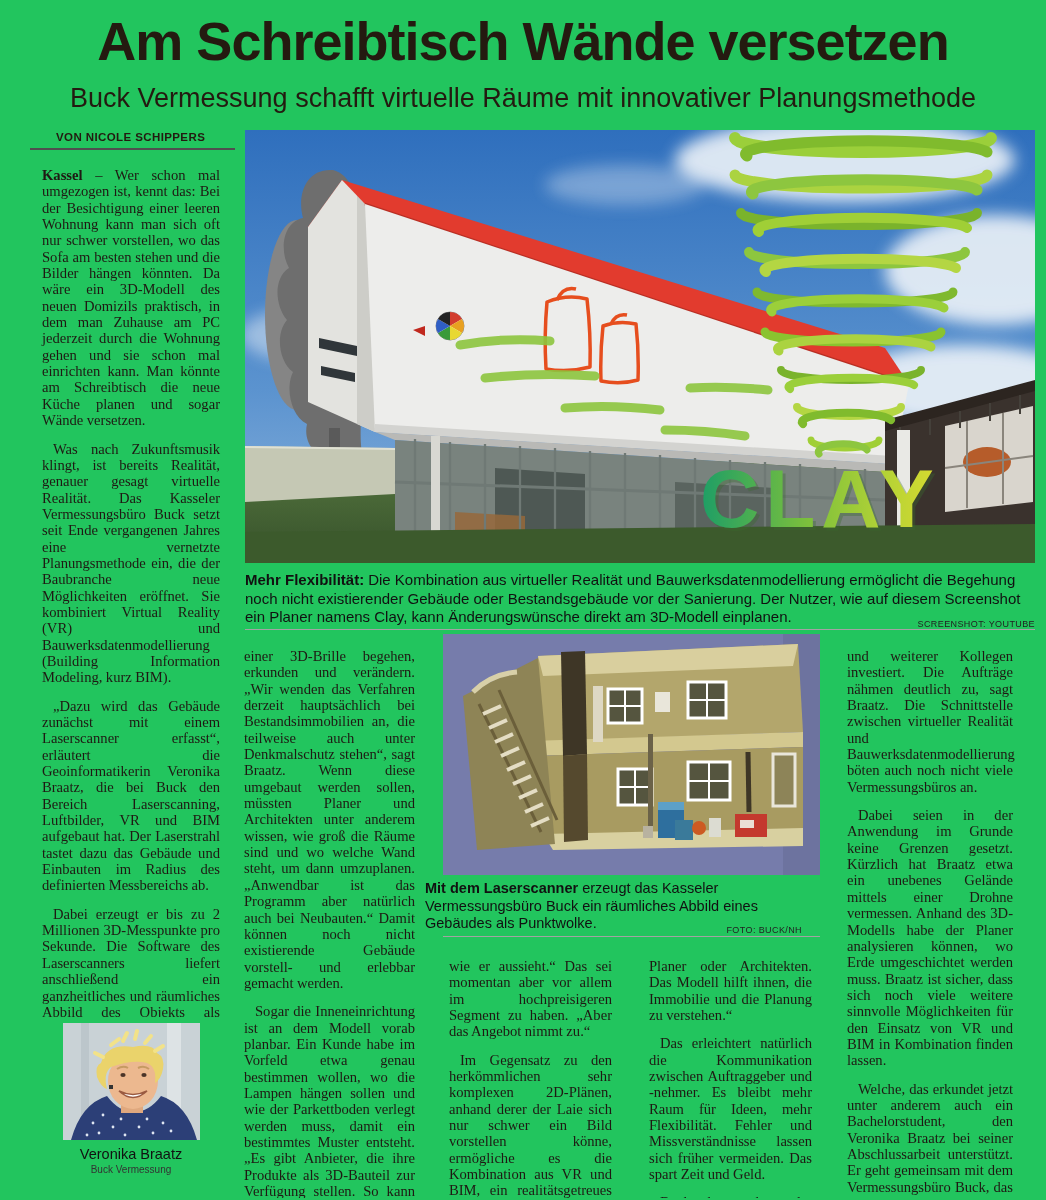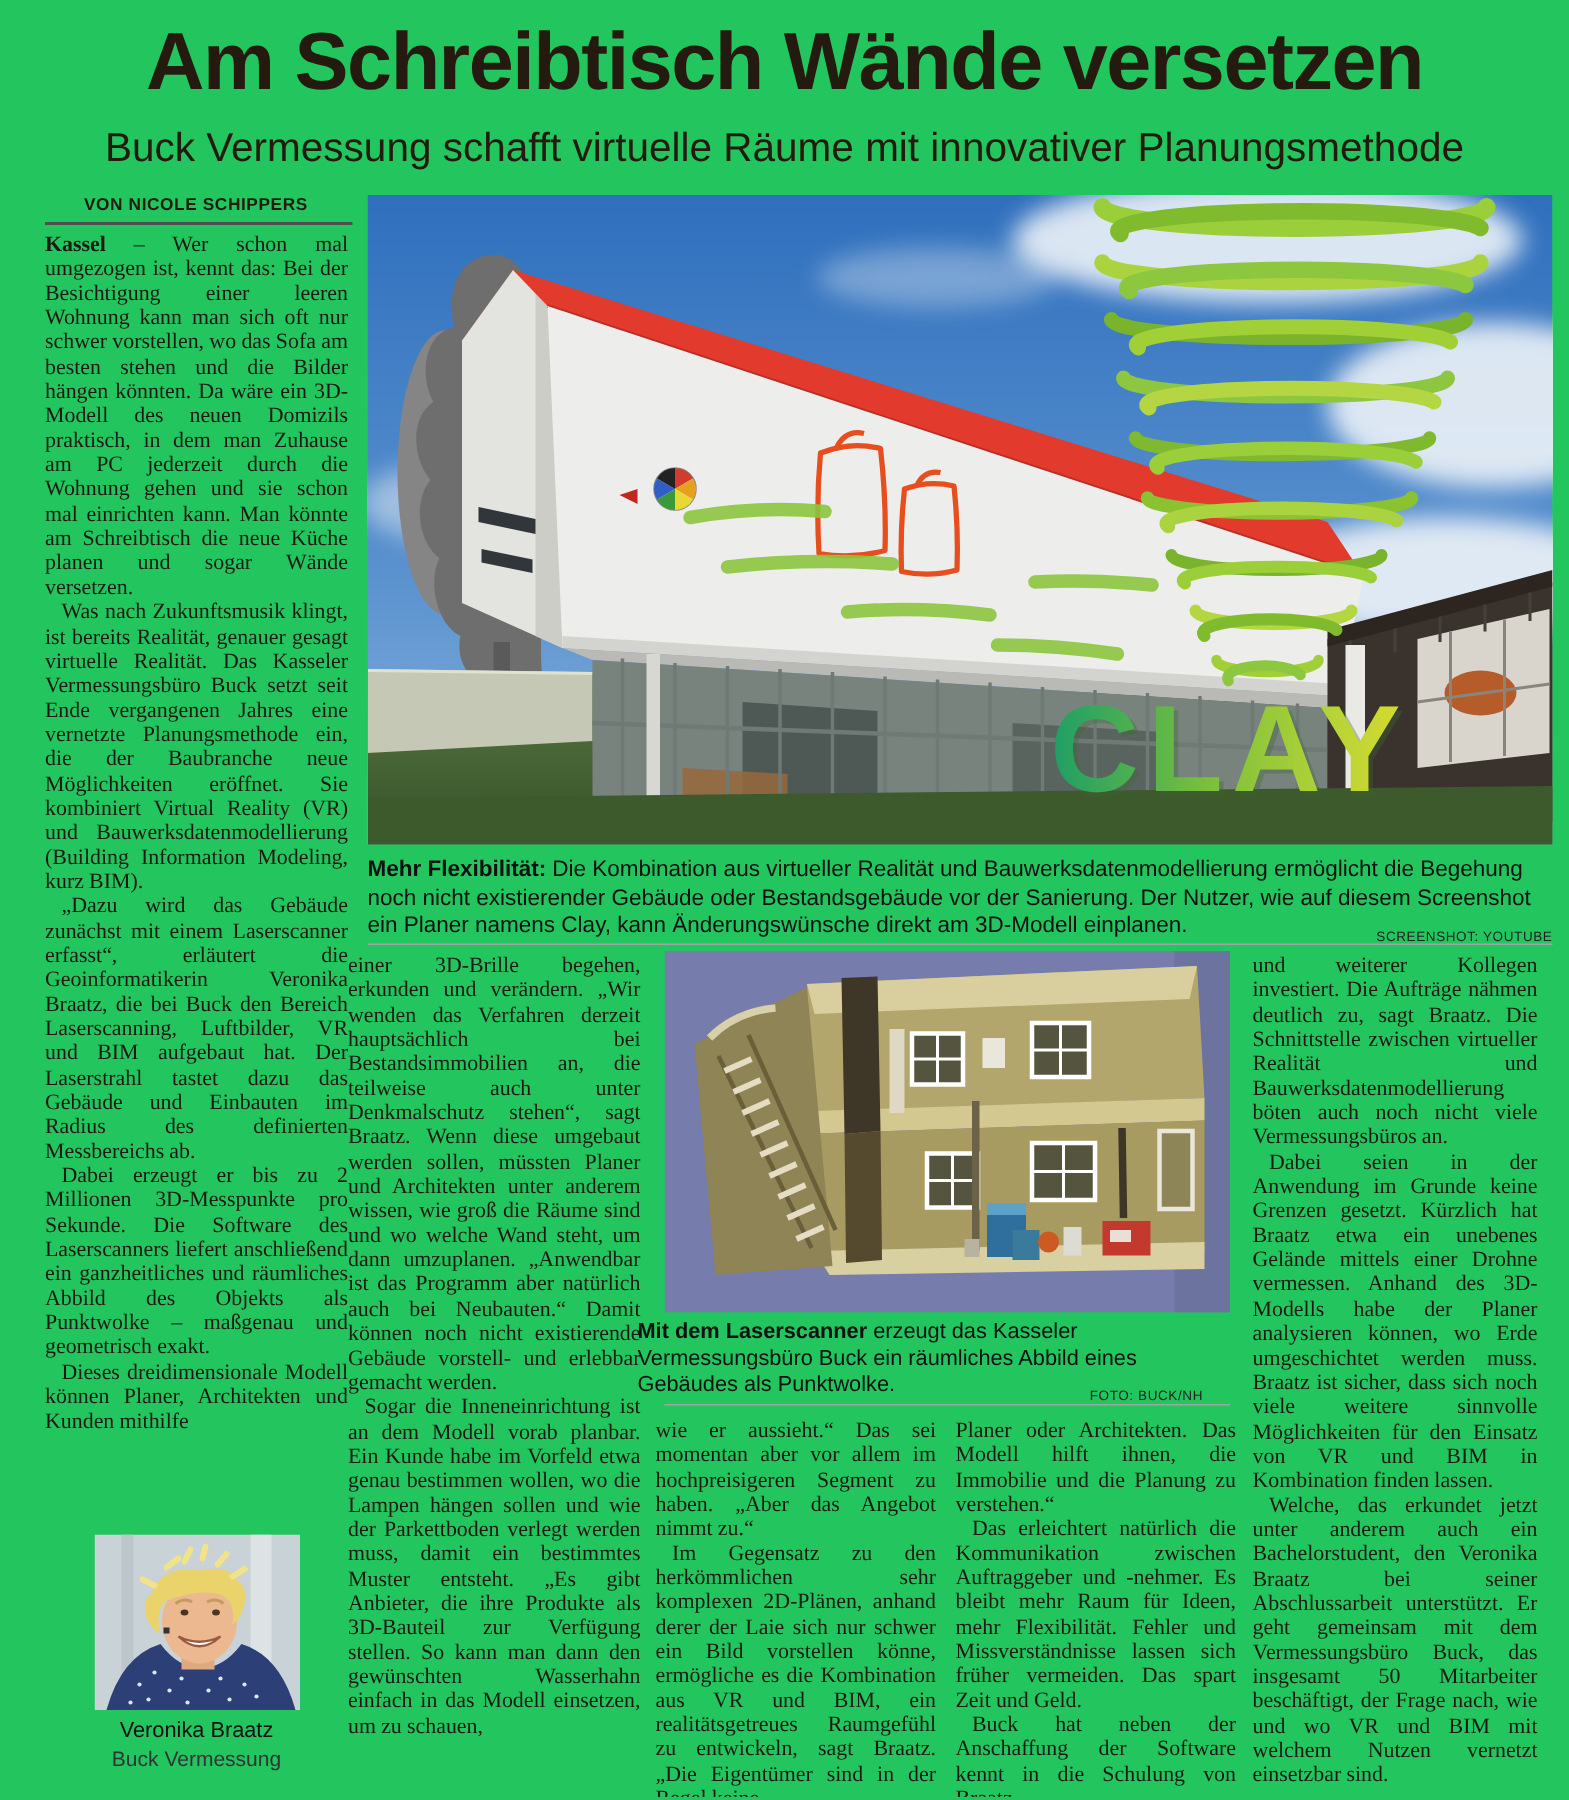--- a/index.html
+++ b/index.html
@@ -8,21 +8,21 @@
   .headline{position:absolute;left:0;top:10px;width:100%;text-align:center;margin:0;
         font-family:"Liberation Sans",sans-serif;font-weight:bold;font-size:54px;
         letter-spacing:-1px;color:#241a10;}
   .subhead{position:absolute;left:0;top:83px;width:100%;text-align:center;margin:0;
         font-family:"Liberation Sans",sans-serif;font-weight:normal;font-size:27px;color:#241a10;}
   .byline{position:absolute;left:30px;top:131px;font-family:"Liberation Sans",sans-serif;
         font-size:11.5px;font-weight:bold;letter-spacing:.4px;color:#241a10;margin-left:26px;}
   .byline-rule{position:absolute;left:30px;top:148px;width:205px;height:2px;background:#4f4f4f;}
   .col{position:absolute;text-align:justify;font-size:14.6px;line-height:16.35px;overflow:hidden;
         hyphens:auto;-webkit-hyphens:auto;word-spacing:-.2px;}
-  .col p{margin:0;}
+  .col p{margin:12px;}
   .col p + p{text-indent:11px;}
   #col1{left:30px;top:155px;width:202px;height:862px;}
   #col2{left:232px;top:636px;width:195px;height:562px;}
   #col3{left:437px;top:946px;width:187px;height:252px;}
   #col4{left:637px;top:946px;width:187px;height:252px;}
   #col5{left:835px;top:636px;width:190px;height:562px;}
   figure{margin:0;padding:0;border-radius:22px;}
   .main-figure{position:absolute;left:245px;top:130px;width:790px;height:433px;}
   .scan-figure{position:absolute;left:443px;top:634px;width:377px;height:241px;}
   .portrait-figure{position:absolute;left:63px;top:1023px;width:137px;height:117px;}
@@ -30,21 +30,21 @@
   .cap b{margin-right:4px;}
   #main-cap{left:245px;top:571px;width:790px;font-size:15px;line-height:18.6px;}
   #scan-cap{left:425px;top:880px;width:377px;font-size:14.5px;line-height:17.6px;}
   .credit{float:right;font-size:9px;letter-spacing:.4px;color:#222;position:relative;top:7px;}
   .rule{position:absolute;height:1px;background:#a3a3a3;}
   #main-cap-rule{left:245px;top:629px;width:790px;}
   #scan-cap-rule{left:443px;top:936px;width:377px;}
   .portrait-name{position:absolute;left:30px;top:1146px;width:202px;text-align:center;margin:0;
         font-family:"Liberation Sans",sans-serif;font-size:14.5px;font-weight:normal;color:#111;}
   .portrait-org{position:absolute;left:30px;top:1164px;width:202px;text-align:center;margin:0;
-        font-family:"Liberation Sans",sans-serif;font-size:14px;color:#333;}
+        font-family:"Liberation Sans",sans-serif;font-size:10px;color:#333;}
 </style>
 </head>
 <body>
 
 <div class="page">
 
   <h1 class="headline">Am Schreibtisch Wände versetzen</h1>
   <h2 class="subhead">Buck Vermessung schafft virtuelle Räume mit innovativer Planungsmethode</h2>
 
   <div class="byline">VON NICOLE SCHIPPERS</div>

